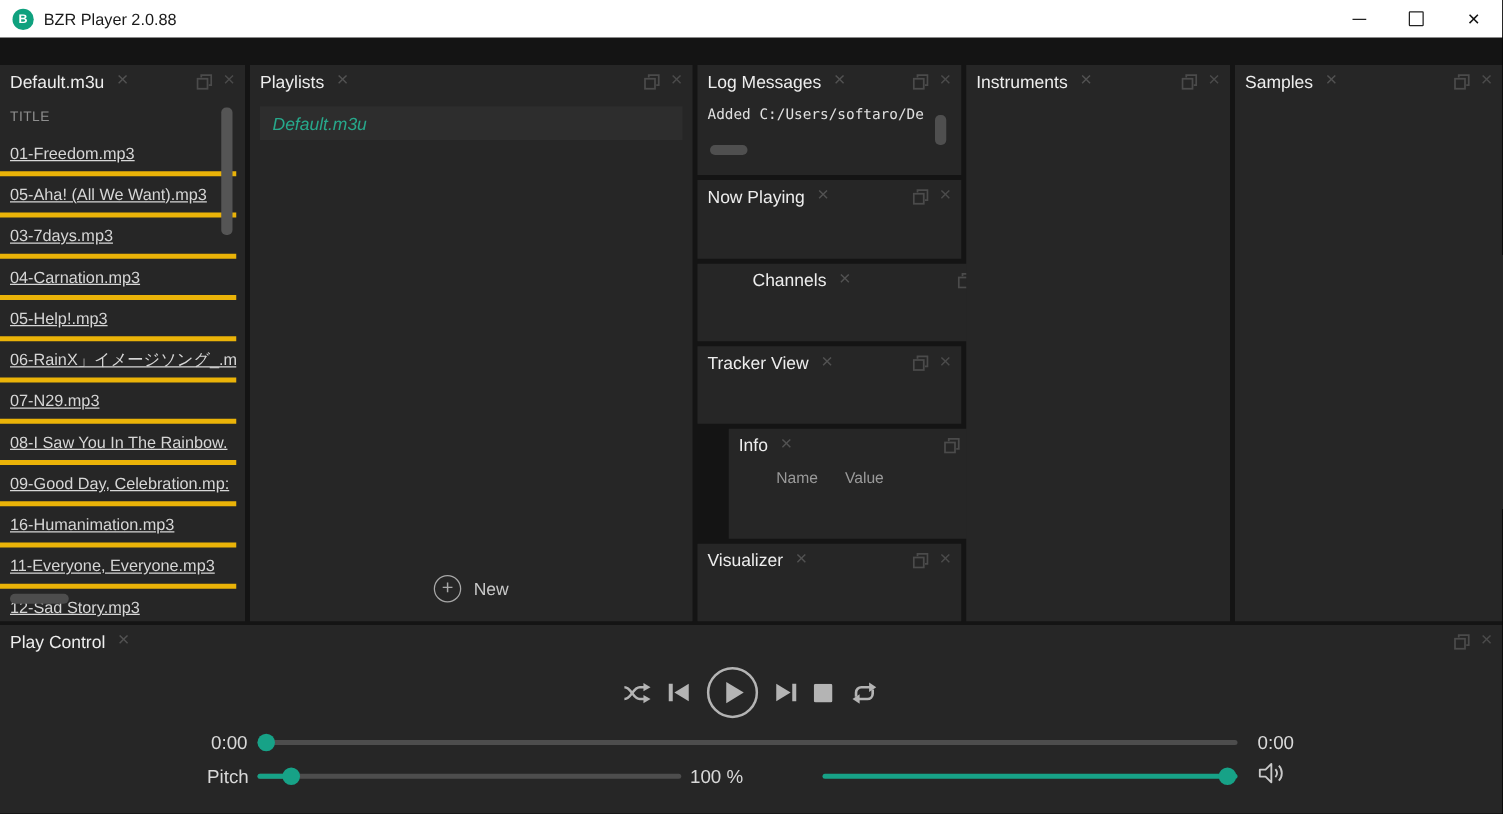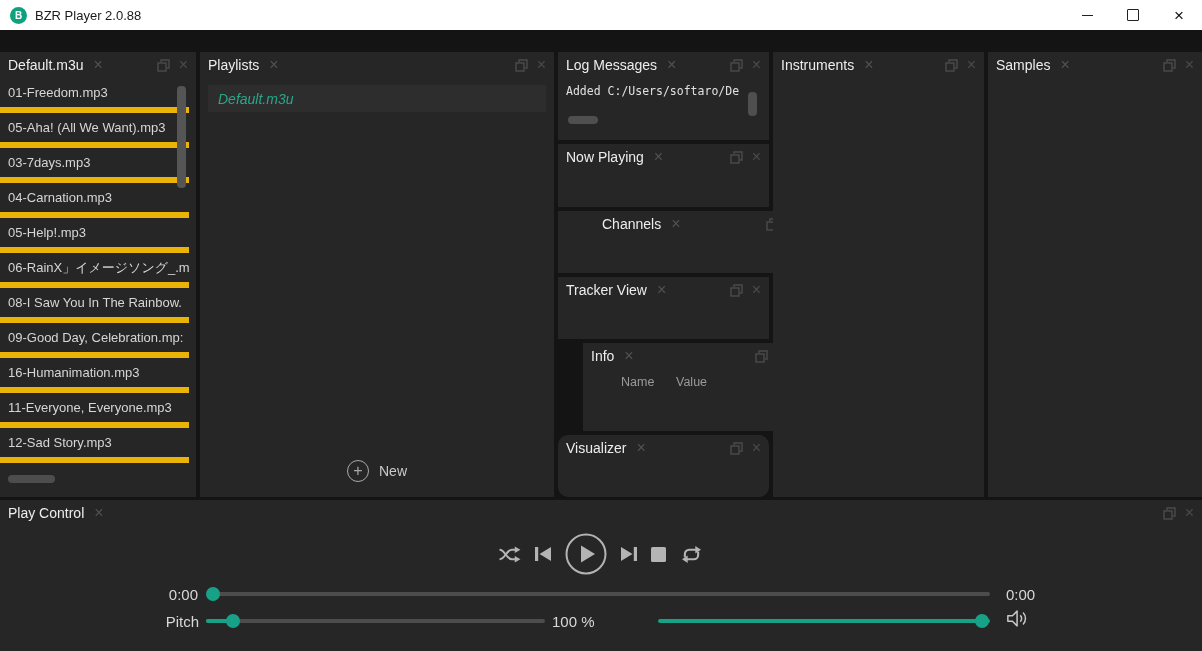--- a/index.html
+++ b/index.html
@@ -30,23 +30,23 @@
   .panel{position:absolute;background:#262626;}
   .dock-header{display:flex;align-items:center;height:26px;padding:0 8px;}
   .dock-title{color:#ededed;font-size:14px;white-space:nowrap;}
   .tab-x{color:#525252;font-size:16px;line-height:1;margin-left:10px;}
   .dock-right{margin-left:auto;display:flex;align-items:center;gap:9px;color:#4b4b4b;}
   .float-btn svg{display:block;}
   .close-btn{font-size:16px;line-height:1;color:#4b4b4b;}
 
   
   .col-header{color:#8f8f8f;font-size:11px;padding:10px 8px 8px 8px;letter-spacing:.4px;}
-  .track-row{height:29px;line-height:29px;border-bottom:6px solid #eab308;
+  .track-row{height:29px;line-height:29px;border-bottom:4px solid #eab308;
              padding:0 8px;color:#d6d6d6;font-size:13px;white-space:nowrap;overflow:hidden;
-             margin-right:7px;}
+             margin-right:7px;text-decoration:underline;}
   .vscroll{position:absolute;background:#555;border-radius:4px;}
   .hscroll{position:absolute;background:#4d4d4d;border-radius:4px;}
 
   
   .playlist-row{position:absolute;left:8px;top:33px;width:338px;height:27px;background:#2d2d2d;
                 display:flex;align-items:center;padding-left:10px;box-sizing:border-box;}
   .playlist-row span{color:#27a88b;font-size:14px;font-style:italic;}
   .new-btn{position:absolute;left:0;right:0;top:408px;display:flex;align-items:center;
            justify-content:center;gap:10px;color:#c9c9c9;font-size:14px;}
   .plus-circle{width:22px;height:22px;border:1.5px solid #a8a8a8;border-radius:50%;
@@ -101,27 +101,29 @@
       <span class="dock-right">
         <span class="float-btn">
           <svg width="13" height="13" viewBox="0 0 13 13">
               <path d="M4 3 V1 h8 v8 h-2" fill="none" stroke="currentColor" stroke-width="1.4"></path>
               <rect x="1" y="4" width="8" height="8" fill="none" stroke="currentColor" stroke-width="1.4"></rect>
             </svg>
         </span>
         <span class="close-btn">×</span>
       </span>
     </div>
+    <div class="col-header">TITLE</div>
     <div>
       <div class="track-row">01-Freedom.mp3</div>
       <div class="track-row">05-Aha! (All We Want).mp3</div>
       <div class="track-row">03-7days.mp3</div>
       <div class="track-row">04-Carnation.mp3</div>
       <div class="track-row">05-Help!.mp3</div>
       <div class="track-row">06-RainX」イメージソング_.mp3</div>
+      <div class="track-row">07-N29.mp3</div>
       <div class="track-row">08-I Saw You In The Rainbow.</div>
       <div class="track-row">09-Good Day, Celebration.mp:</div>
       <div class="track-row">16-Humanimation.mp3</div>
       <div class="track-row">11-Everyone, Everyone.mp3</div>
       <div class="track-row">12-Sad Story.mp3</div>
     </div>
     <div class="vscroll" style="left:177px;top:34px;width:9px;height:102px;"></div>
     <div class="hscroll" style="left:8px;top:423px;width:47px;height:8px;"></div>
   </div>
 
@@ -228,21 +230,21 @@
         </span>
         <span class="close-btn">×</span>
       </span>
     </div>
     <div class="info-cols">
       <span class="info-col-name">Name</span>
       <span class="info-col-value">Value</span>
     </div>
   </div>
 
-  <div class="panel" style="left:558px;top:435px;width:211px;height:62px;border-radius:10px;">
+  <div class="panel" style="left:558px;top:435px;width:211px;height:62px;">
     <div class="dock-header">
       <span class="dock-title">Visualizer</span>
       <span class="tab-x">×</span>
       <span class="dock-right">
         <span class="float-btn">
           <svg width="13" height="13" viewBox="0 0 13 13">
               <path d="M4 3 V1 h8 v8 h-2" fill="none" stroke="currentColor" stroke-width="1.4"></path>
               <rect x="1" y="4" width="8" height="8" fill="none" stroke="currentColor" stroke-width="1.4"></rect>
             </svg>
         </span>

